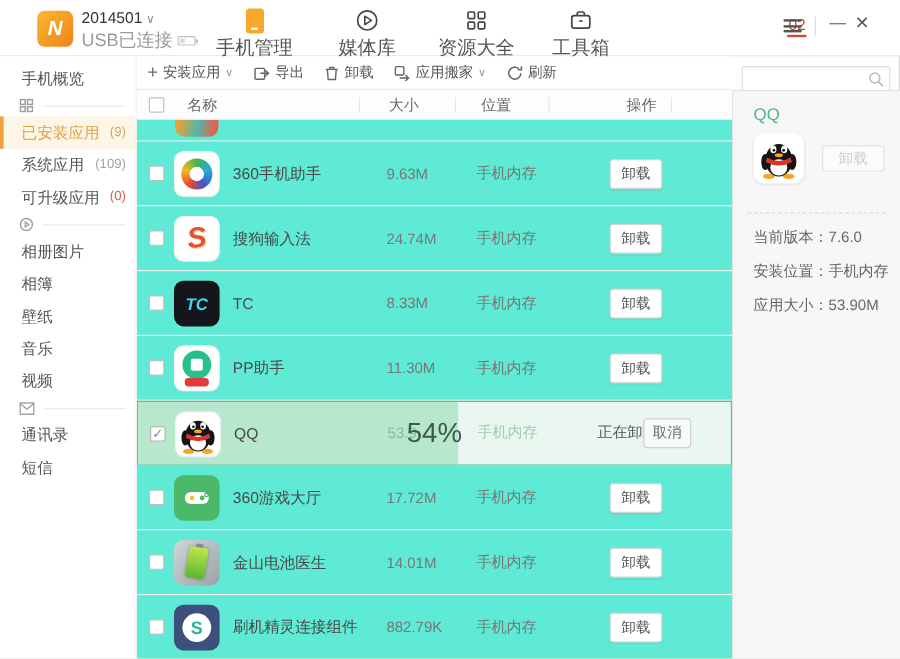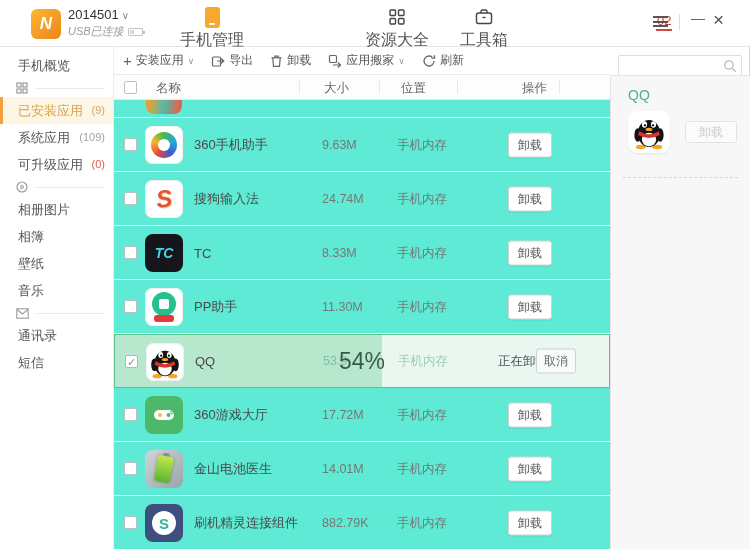--- a/index.html
+++ b/index.html
@@ -9,21 +9,21 @@
 
   
   .titlebar { position:absolute; left:0; top:0; width:750px; height:47px; background:#fff;
               border-bottom:1px solid #e6e6e6; }
   .logo { position:absolute; left:31px; top:9px; width:30px; height:30px; border-radius:6px;
           background:linear-gradient(135deg,#f9b733,#ef8418); color:#fff; font-weight:bold;
           font-style:italic; font-size:17px; text-align:center; line-height:30px; }
   .device { position:absolute; left:68px; top:7px; }
   .device-name { font-size:13px; color:#333; }
   .device-name .chev { color:#888; font-size:10px; margin-left:3px; }
-  .device-status { font-size:11px; color:#9a9a9a; margin-top:2px; display:flex; align-items:center; gap:4px;font-style:italic; }
+  .device-status { font-size:15px; color:#9a9a9a; margin-top:2px; display:flex; align-items:center; gap:4px; }
   .battery { display:inline-block; width:15px; height:8px; border:1px solid #c3c3c3; border-radius:1px; position:relative; }
   .battery::after { content:""; position:absolute; right:-3px; top:2px; width:2px; height:3px; background:#c3c3c3; }
   .battery::before { content:""; position:absolute; left:1px; top:1px; bottom:1px; width:4px; background:#d9d9d9; }
 
   .tab { position:absolute; top:6px; width:64px; text-align:center; cursor:pointer; }
   .tab .ticon { height:22px; display:flex; align-items:center; justify-content:center; }
   .tab .tlabel { font-size:16px; color:#555; margin-top:2px; }
   .phone-icon { width:15px; height:21px; background:#f7a92d; border-radius:3px; position:relative; }
   .phone-icon::after { content:""; position:absolute; left:4.5px; bottom:3px; width:6px; height:2px; background:#fff; border-radius:1px; }
   .notif { position:absolute; left:628px; top:13px; font-size:13px; color:#c0443a;
@@ -153,20 +153,29 @@
         <span class="battery"></span>
       </div>
     </div>
 
     <div class="tab" style="left:180px">
       <div class="ticon">
           <div class="phone-icon"></div>
         </div>
       <div class="tlabel">手机管理</div>
     </div>
+    <div class="tab" style="left:274px">
+      <div class="ticon">
+        <svg width="20" height="20" viewBox="0 0 20 20">
+            <circle cx="10" cy="10" r="8" fill="none" stroke="#444" stroke-width="1.4"></circle>
+            <path d="M8 6.5 L13.5 10 L8 13.5 Z" fill="none" stroke="#444" stroke-width="1.3" stroke-linejoin="round"></path>
+          </svg>
+      </div>
+      <div class="tlabel">媒体库</div>
+    </div>
     <div class="tab" style="left:365px">
       <div class="ticon">
         <svg width="18" height="18" viewBox="0 0 18 18">
             <g fill="none" stroke="#444" stroke-width="1.4">
               <rect x="2" y="2" width="5.5" height="5.5" rx="1"></rect>
               <rect x="10.5" y="2" width="5.5" height="5.5" rx="1"></rect>
               <rect x="2" y="10.5" width="5.5" height="5.5" rx="1"></rect>
               <rect x="10.5" y="10.5" width="5.5" height="5.5" rx="1"></rect>
             </g>
           </svg>
@@ -226,20 +235,21 @@
           <circle cx="6" cy="6" r="5" fill="none" stroke="#9a9a9a" stroke-width="1.2"></circle>
           <path d="M5 4 L8 6 L5 8 Z" fill="none" stroke="#9a9a9a" stroke-width="1"></path>
         </svg>
       <div class="line"></div>
     </div>
 
     <div class="side-item"><span>相册图片</span></div>
     <div class="side-item"><span>相簿</span></div>
     <div class="side-item"><span>壁纸</span></div>
     <div class="side-item"><span>音乐</span></div>
+    <div class="side-item"><span>视频</span></div>
 
     <div class="side-div">
       <svg width="13" height="11" viewBox="0 0 13 11">
           <g fill="none" stroke="#9a9a9a" stroke-width="1.1">
             <rect x="0.8" y="0.8" width="11.4" height="9.4"></rect>
             <path d="M1 1.5 L6.5 6 L12 1.5"></path>
           </g>
         </svg>
       <div class="line"></div>
     </div>
@@ -448,15 +458,20 @@
             <ellipse cx="30" cy="14" rx="3.4" ry="4.2" fill="#fff"></ellipse>
           <circle cx="18.6" cy="15" r="1.5" fill="#000"></circle>
             <circle cx="29.4" cy="15" r="1.5" fill="#000"></circle>
           <ellipse cx="24" cy="20.5" rx="4.5" ry="2.2" fill="#f6a623"></ellipse>
           <path d="M11 23 q13 8 26 0 l1.6 5 q-14.6 8 -29.2 0 z" fill="#d8342c"></path>
         </svg>
       </div>
       <div class="d-unbtn">卸载</div>
     </div>
     <div class="d-dash"></div>
+    <div class="d-fields">
+      <div class="d-field"><span>当前版本：</span><span>7.6.0</span></div>
+      <div class="d-field"><span>安装位置：</span><span>手机内存</span></div>
+      <div class="d-field"><span>应用大小：</span><span>53.90M</span></div>
+    </div>
   </aside>
 
 </div>
 
 </body></html>

